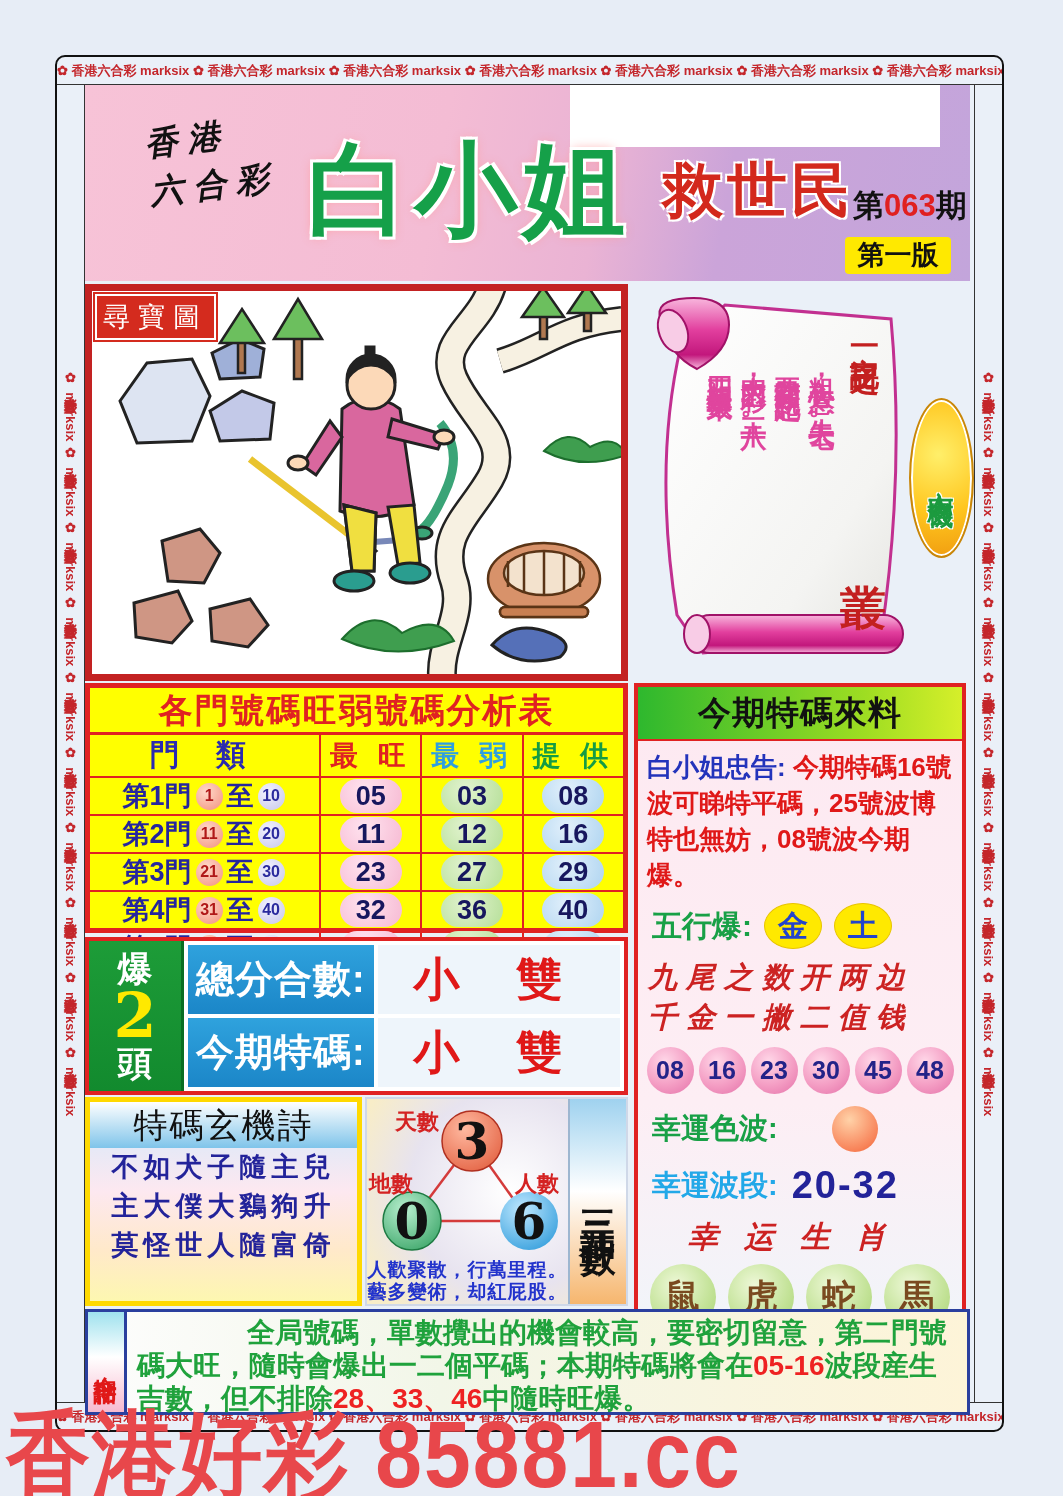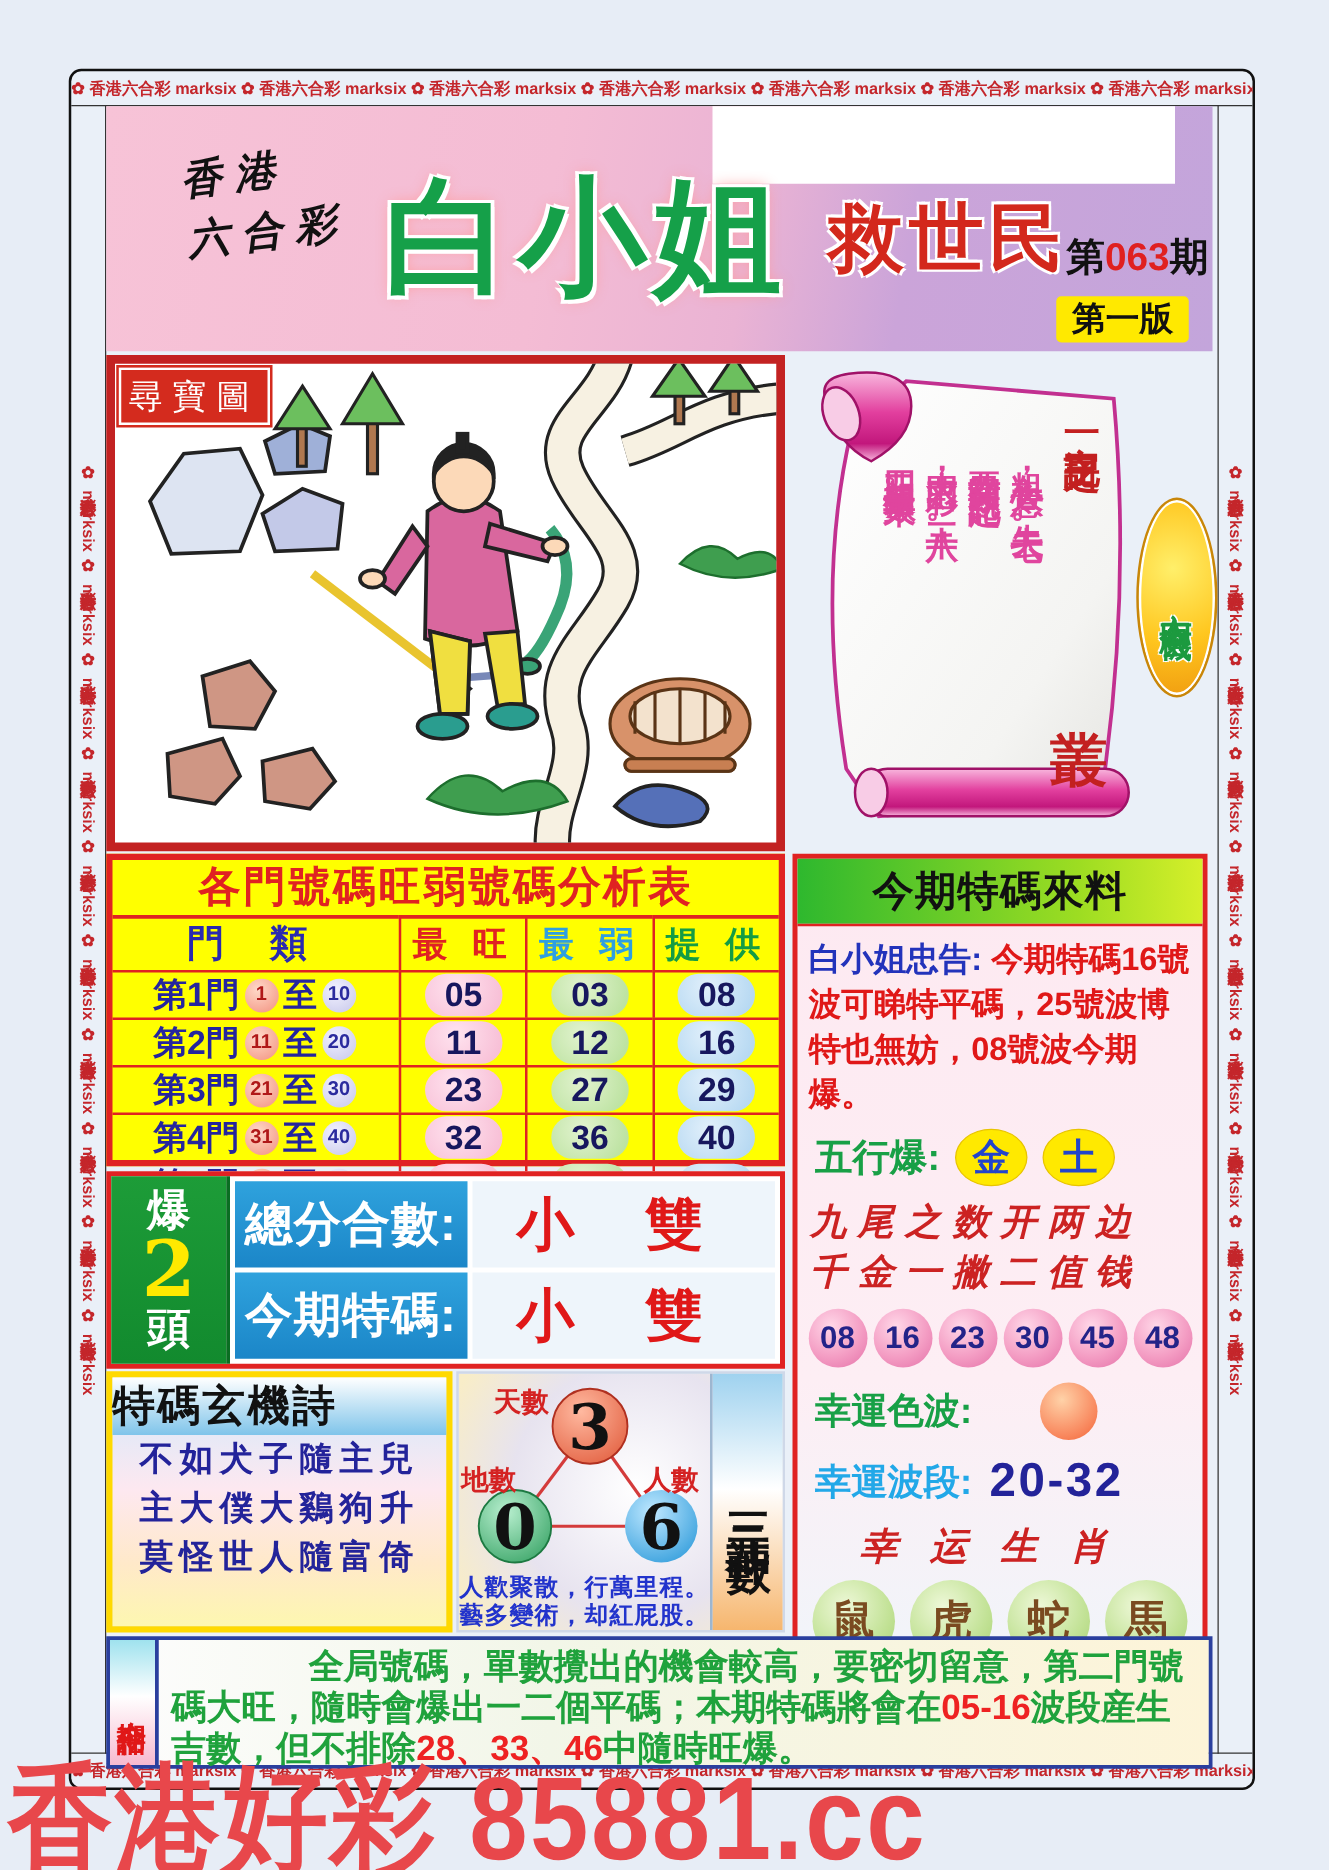--- a/index.html
+++ b/index.html
@@ -89,21 +89,21 @@
   .burst-right{flex:1;display:flex;flex-direction:column;justify-content:space-between;padding:4px 4px;gap:4px;}
   .burst-row{flex:1;display:flex;align-items:stretch;gap:4px;justify-content:center;}
   .burst-lab{background:linear-gradient(180deg,#2fa2dd,#1b86c8);color:#fff;font-size:38px;font-weight:900;
              display:flex;align-items:center;padding:0 8px;letter-spacing:1px;}
   .burst-val{flex:1;background:#eef5fb;color:#e01818;font-size:46px;font-weight:900;display:flex;
              align-items:center;justify-content:center;letter-spacing:22px;}
 
   
   .poem{left:0;top:1012px;width:277px;height:209px;border:5px solid #ffd900;box-sizing:border-box;
         background:linear-gradient(180deg,#cfeafd 0%,#fde8f0 45%,#ffe9c9 75%,#fdf7b0 100%);}
-  .poem .ttl{height:46px;line-height:46px;font-size:34px;font-weight:700;color:#111;
+  .poem .ttl{height:46px;line-height:46px;text-align:center;font-size:34px;font-weight:400;color:#111;
         background:linear-gradient(180deg,#ffffff,#7fc4ea);letter-spacing:2px;}
   .poem .line{text-align:center;color:#23239a;font-size:27px;font-weight:900;line-height:39px;letter-spacing:5px;}
 
   
   .trinity{left:280px;top:1012px;width:263px;height:209px;box-sizing:border-box;border:2px solid #cfd8e8;
         background:radial-gradient(circle at 55% 45%,#ffffff,#e7e3ef 55%,#f8edc8 90%);display:flex;}
   .tri-main{position:relative;flex:1;}
   .tri-lab{position:absolute;color:#d42222;font-size:22px;font-weight:900;}
   .tri-cap{position:absolute;left:0;width:100%;color:#2233cc;font-size:19px;font-weight:900;text-align:center;letter-spacing:1px;}
   .tri-strip{width:56px;border-left:2px solid #9db6d0;display:flex;align-items:center;justify-content:center;

